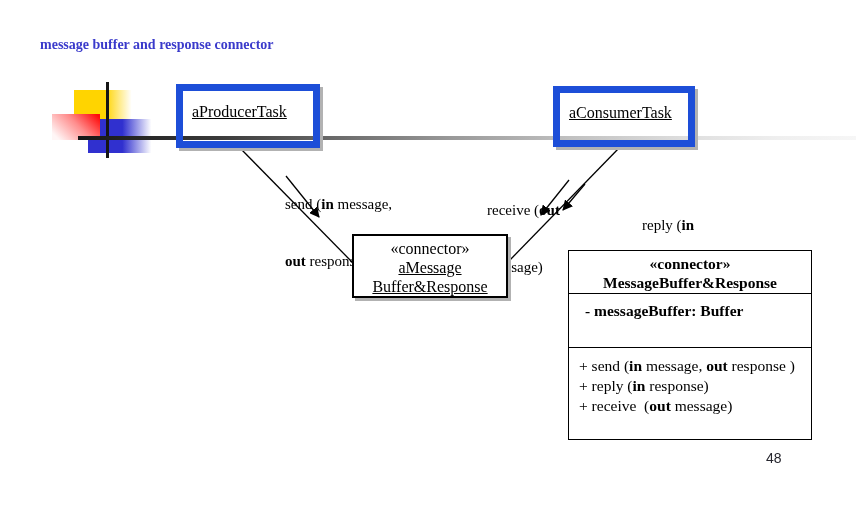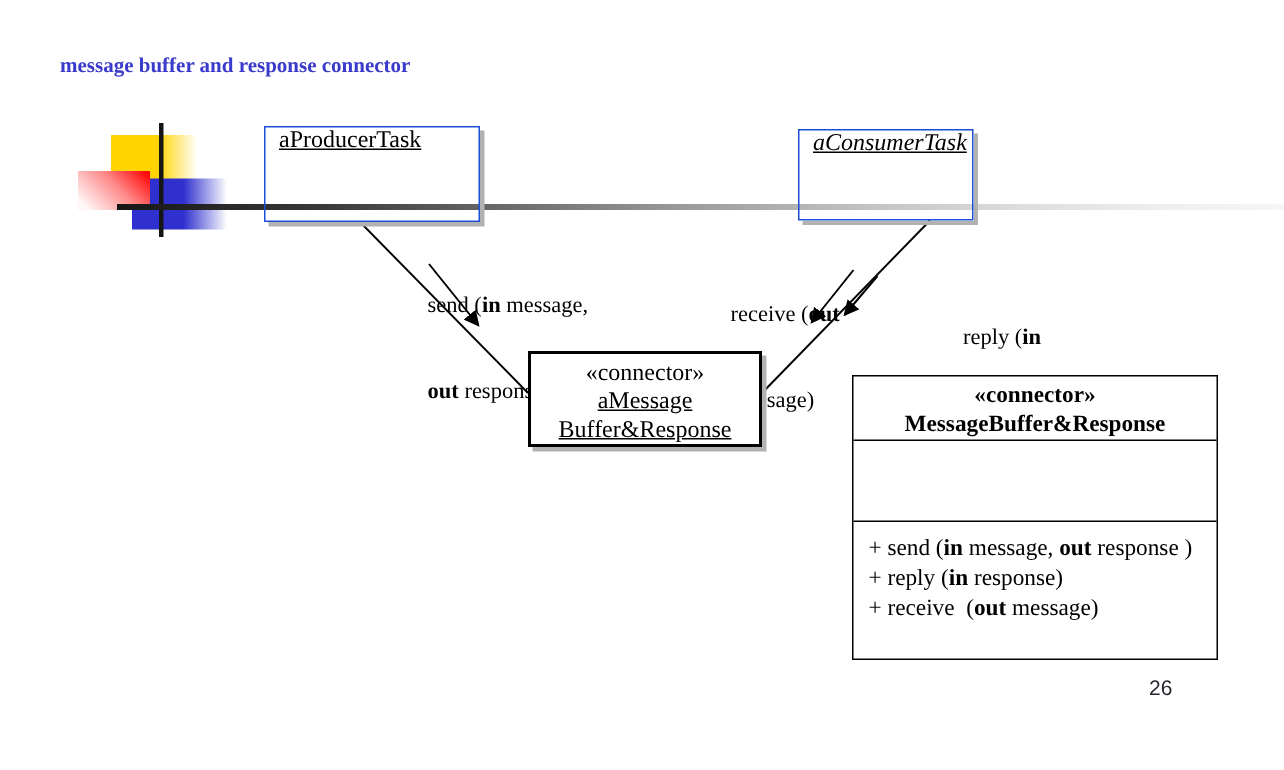--- a/index.html
+++ b/index.html
@@ -48,31 +48,31 @@
     margin-left: 40px;
   }
 
   
   svg.lines { position: absolute; left: 0; top: 0; z-index: 1; pointer-events: none; }
   svg.lines line { stroke: #000; stroke-width: 1.3; }
 
   
   .task-box {
     position: absolute;
-    border: 1px solid #1d4ed8;
+    border: 7px solid #1d4ed8;
     box-shadow: 3px 3px 0 #b2b2b2;
     background: transparent;
-    display: flex; 
+    display: flex; align-items: center;
     padding-left: 9px; padding-bottom: 8px;
     font-size: 16px;
     z-index: 2;
   }
   .task-box .obj-name { text-decoration: underline; }
   .producer-box { left: 176px; top: 84px; width: 144px; height: 64px; }
-  .consumer-box { left: 532px; top: 86px; width: 117px; height: 61px; font-style: italic; }
+  .consumer-box { left: 553px; top: 86px; width: 142px; height: 61px; }
 
   
   .msg-label {
     position: absolute;
     font-size: 15px; line-height: 19px;
     z-index: 2;
     white-space: pre;
   }
   .send-label    { left: 285px; top: 157px; }
   .receive-label { left: 487px; top: 163px; }
@@ -179,21 +179,22 @@
   <div class="obj-name">aMessage</div>
   <div class="obj-name">Buffer&amp;Response</div>
 </div>
 
 <div class="class-box">
   <div class="class-header">
     <div>«connector»</div>
     <div>MessageBuffer&amp;Response</div>
   </div>
   <div class="class-attrs">
+    <div class="attr-line">- messageBuffer: Buffer</div>
   </div>
   <div class="class-ops">
     <div class="op-line"><span>+ send (</span><span class="bold">in</span><span> message, </span><span class="bold">out</span><span> response )</span></div>
     <div class="op-line"><span>+ reply (</span><span class="bold">in</span><span> response)</span></div>
     <div class="op-line"><span>+ receive  (</span><span class="bold">out</span><span> message)</span></div>
   </div>
 </div>
 
-<div class="page-number">26</div>
+<div class="page-number">48</div>
 
 </body></html>

